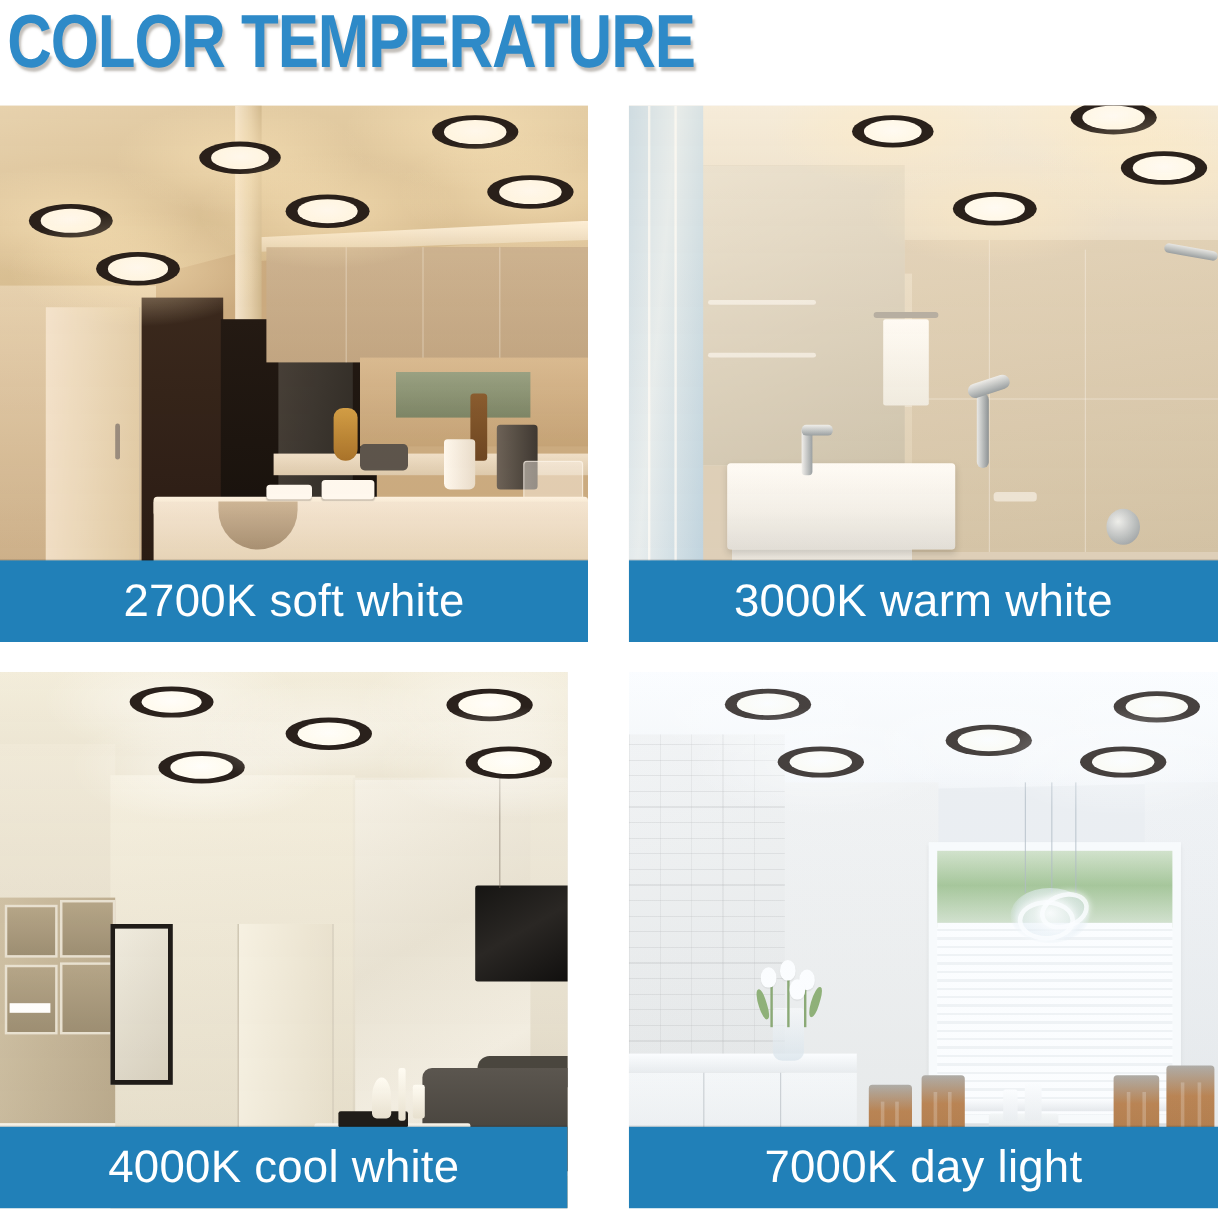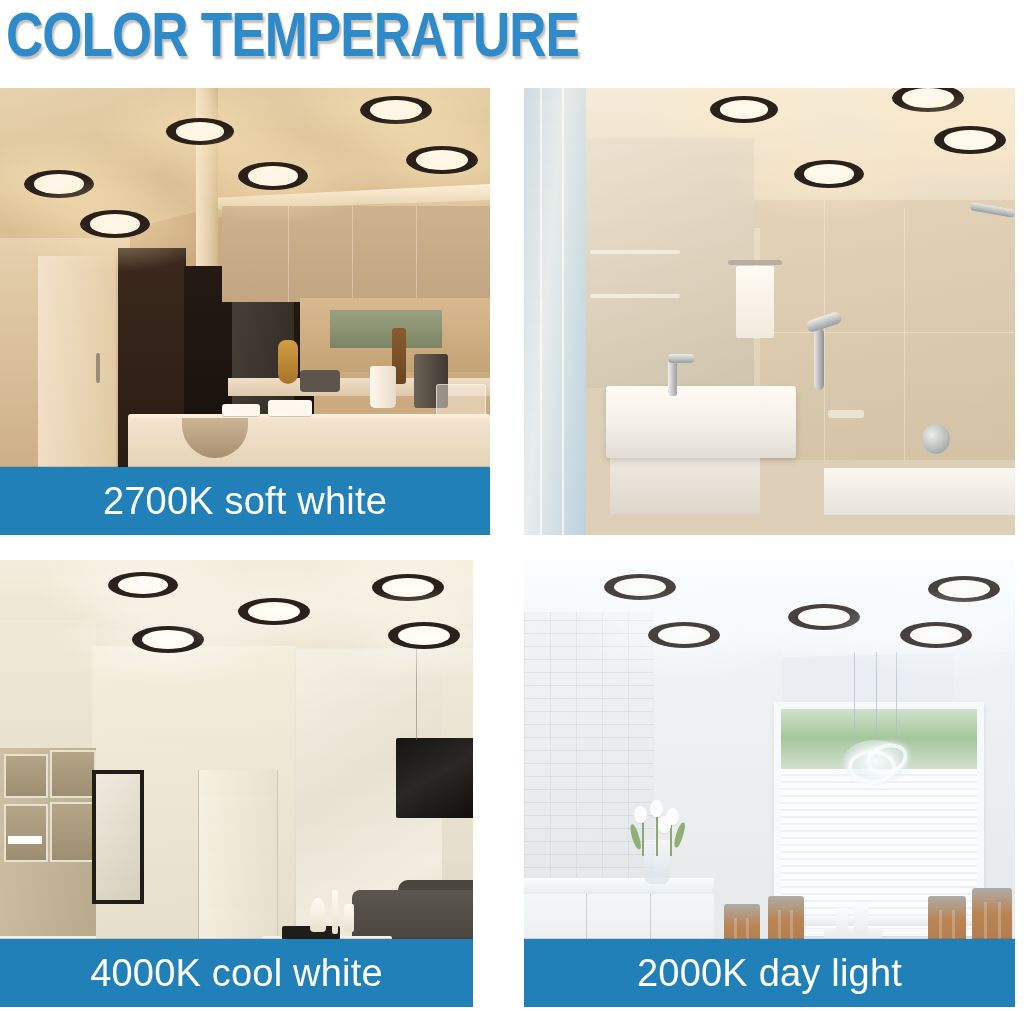--- a/index.html
+++ b/index.html
@@ -375,20 +375,21 @@
           <div class="ring"></div>
           <div class="lens"></div>
       </div>
       <div class="lamp warmhalo" style="left:410px;top:38px;width:72px;height:28px;">
         <div class="halo"></div>
           <div class="ring"></div>
           <div class="lens"></div>
       </div>
       <div class="tint"></div>
     </div>
+    <div class="caption">3000K warm white</div>
   </div>
 
   <div class="panel p3">
     <div class="scene">
       <div class="bg surf"></div>
       <div class="ceil surf"></div>
       <div class="wall-l surf"></div>
       <div class="wall-mid surf"></div>
       <div class="wall-r surf"></div>
       <div class="marble surf"></div>
@@ -524,16 +525,16 @@
           <div class="ring"></div>
           <div class="lens"></div>
       </div>
       <div class="lamp coolhalo" style="left:376px;top:62px;width:72px;height:26px;">
         <div class="halo"></div>
           <div class="ring"></div>
           <div class="lens"></div>
       </div>
       <div class="tint"></div>
     </div>
-    <div class="caption">2000K day light</div>
+    <div class="caption">7000K day light</div>
   </div>
 
 </div>
 
 </body></html>

